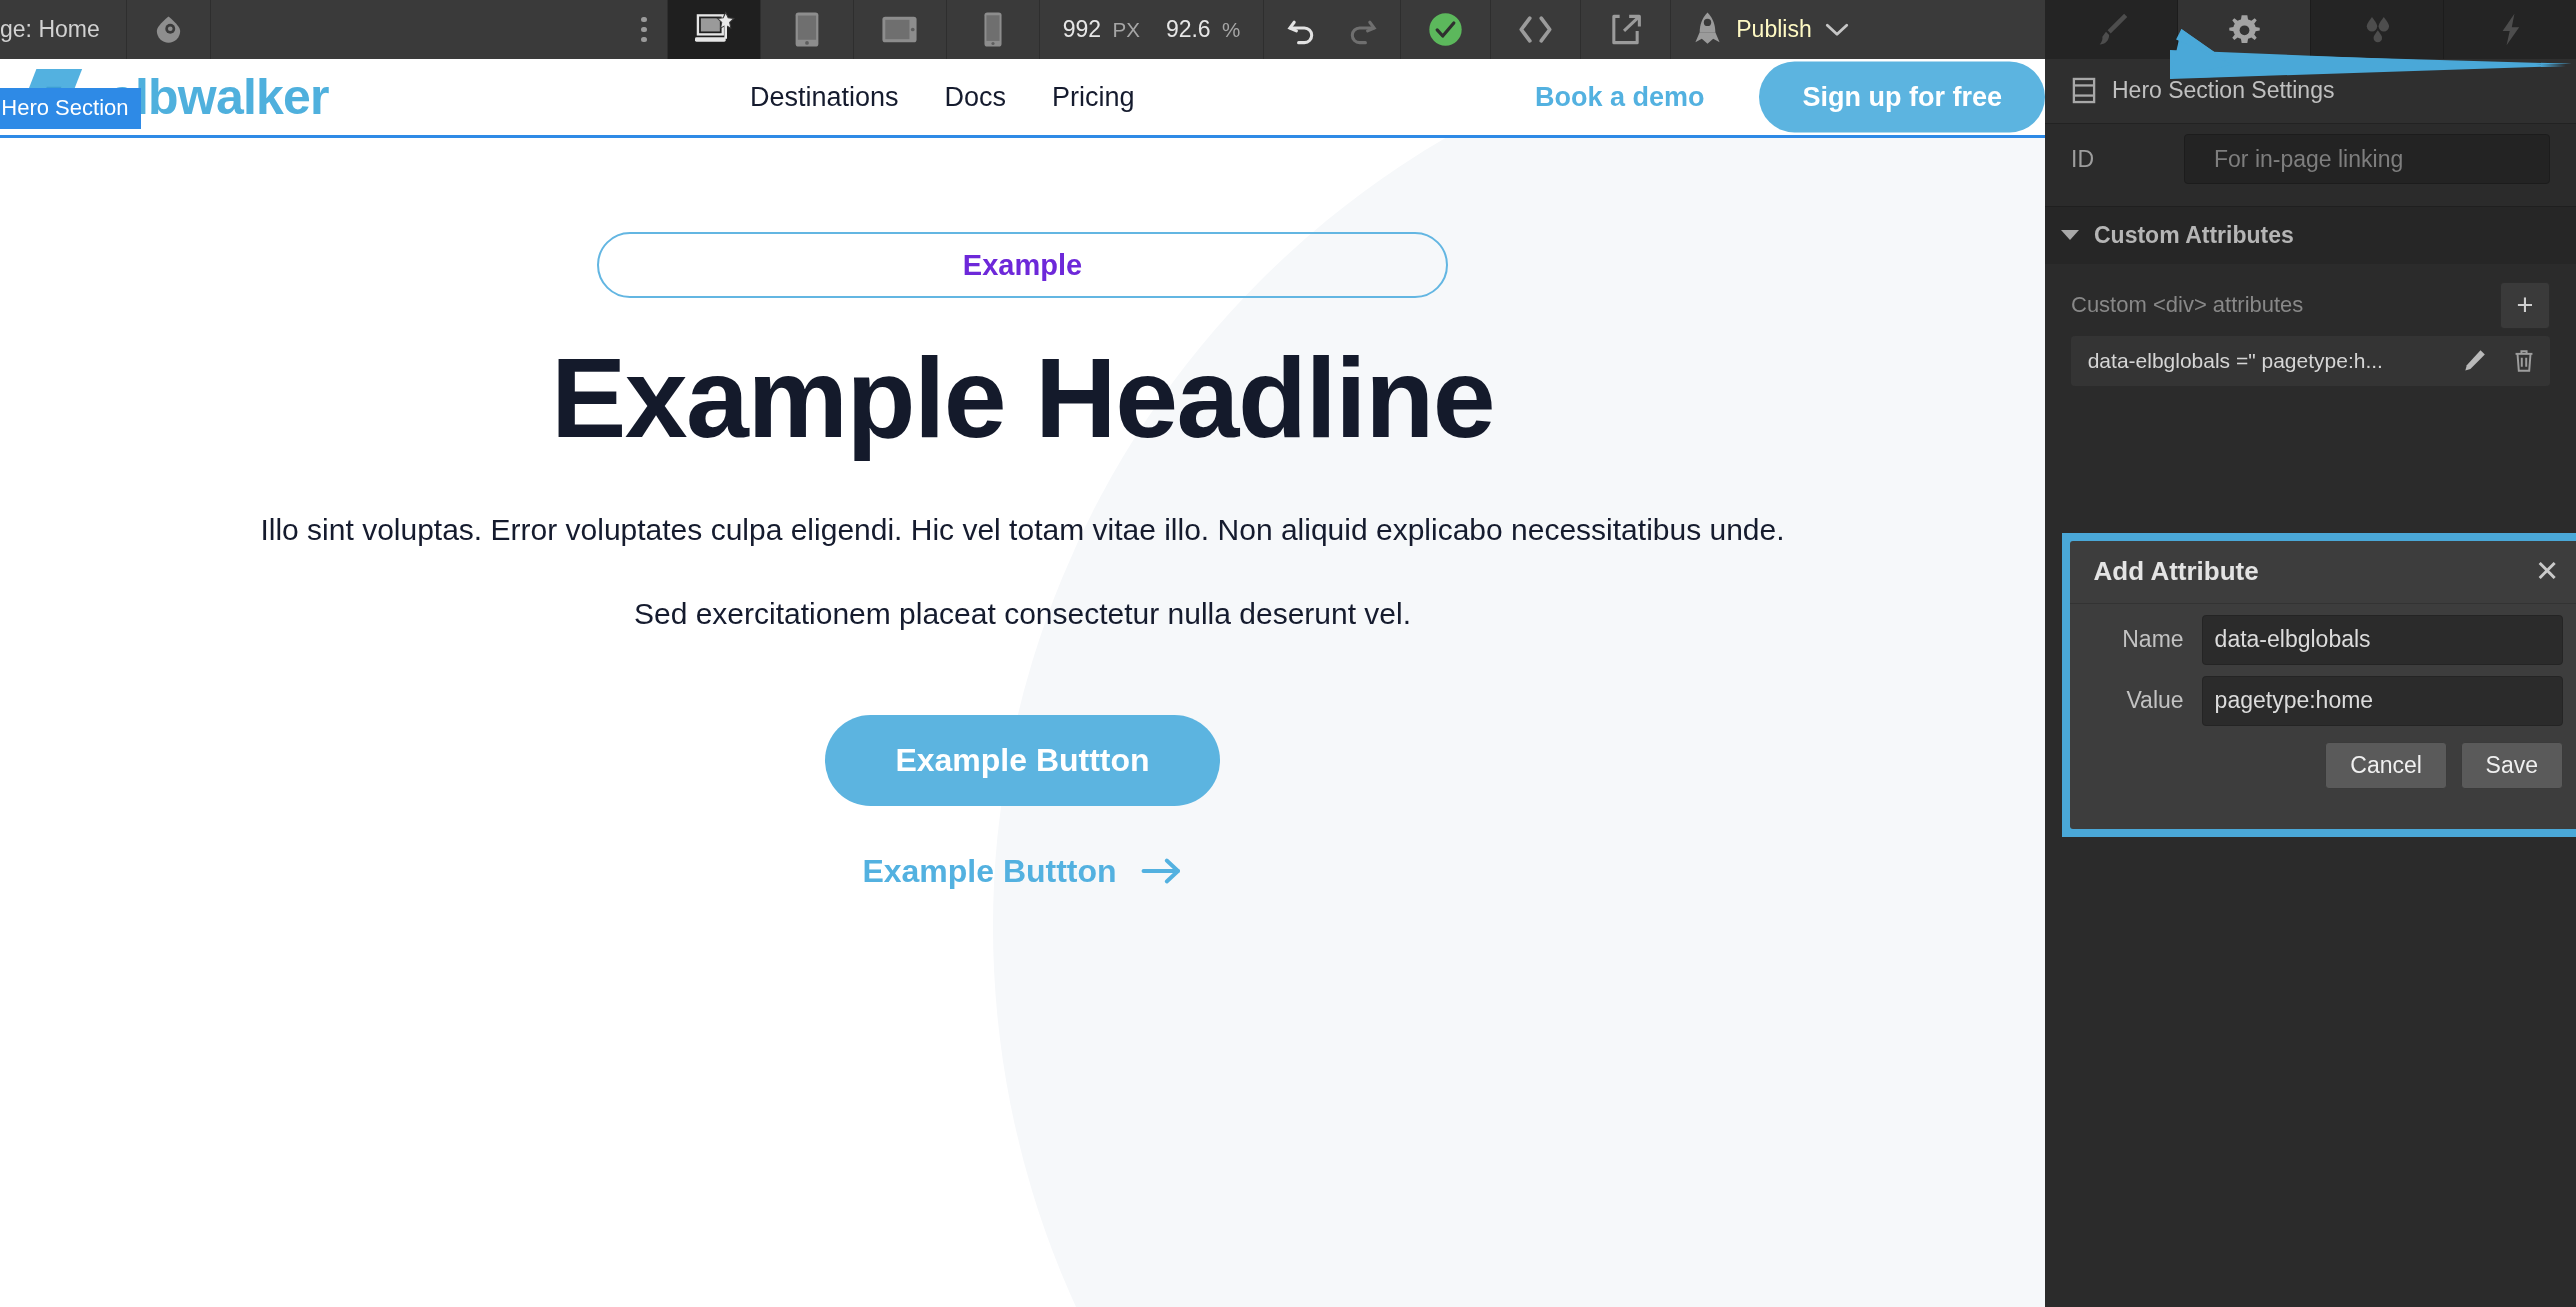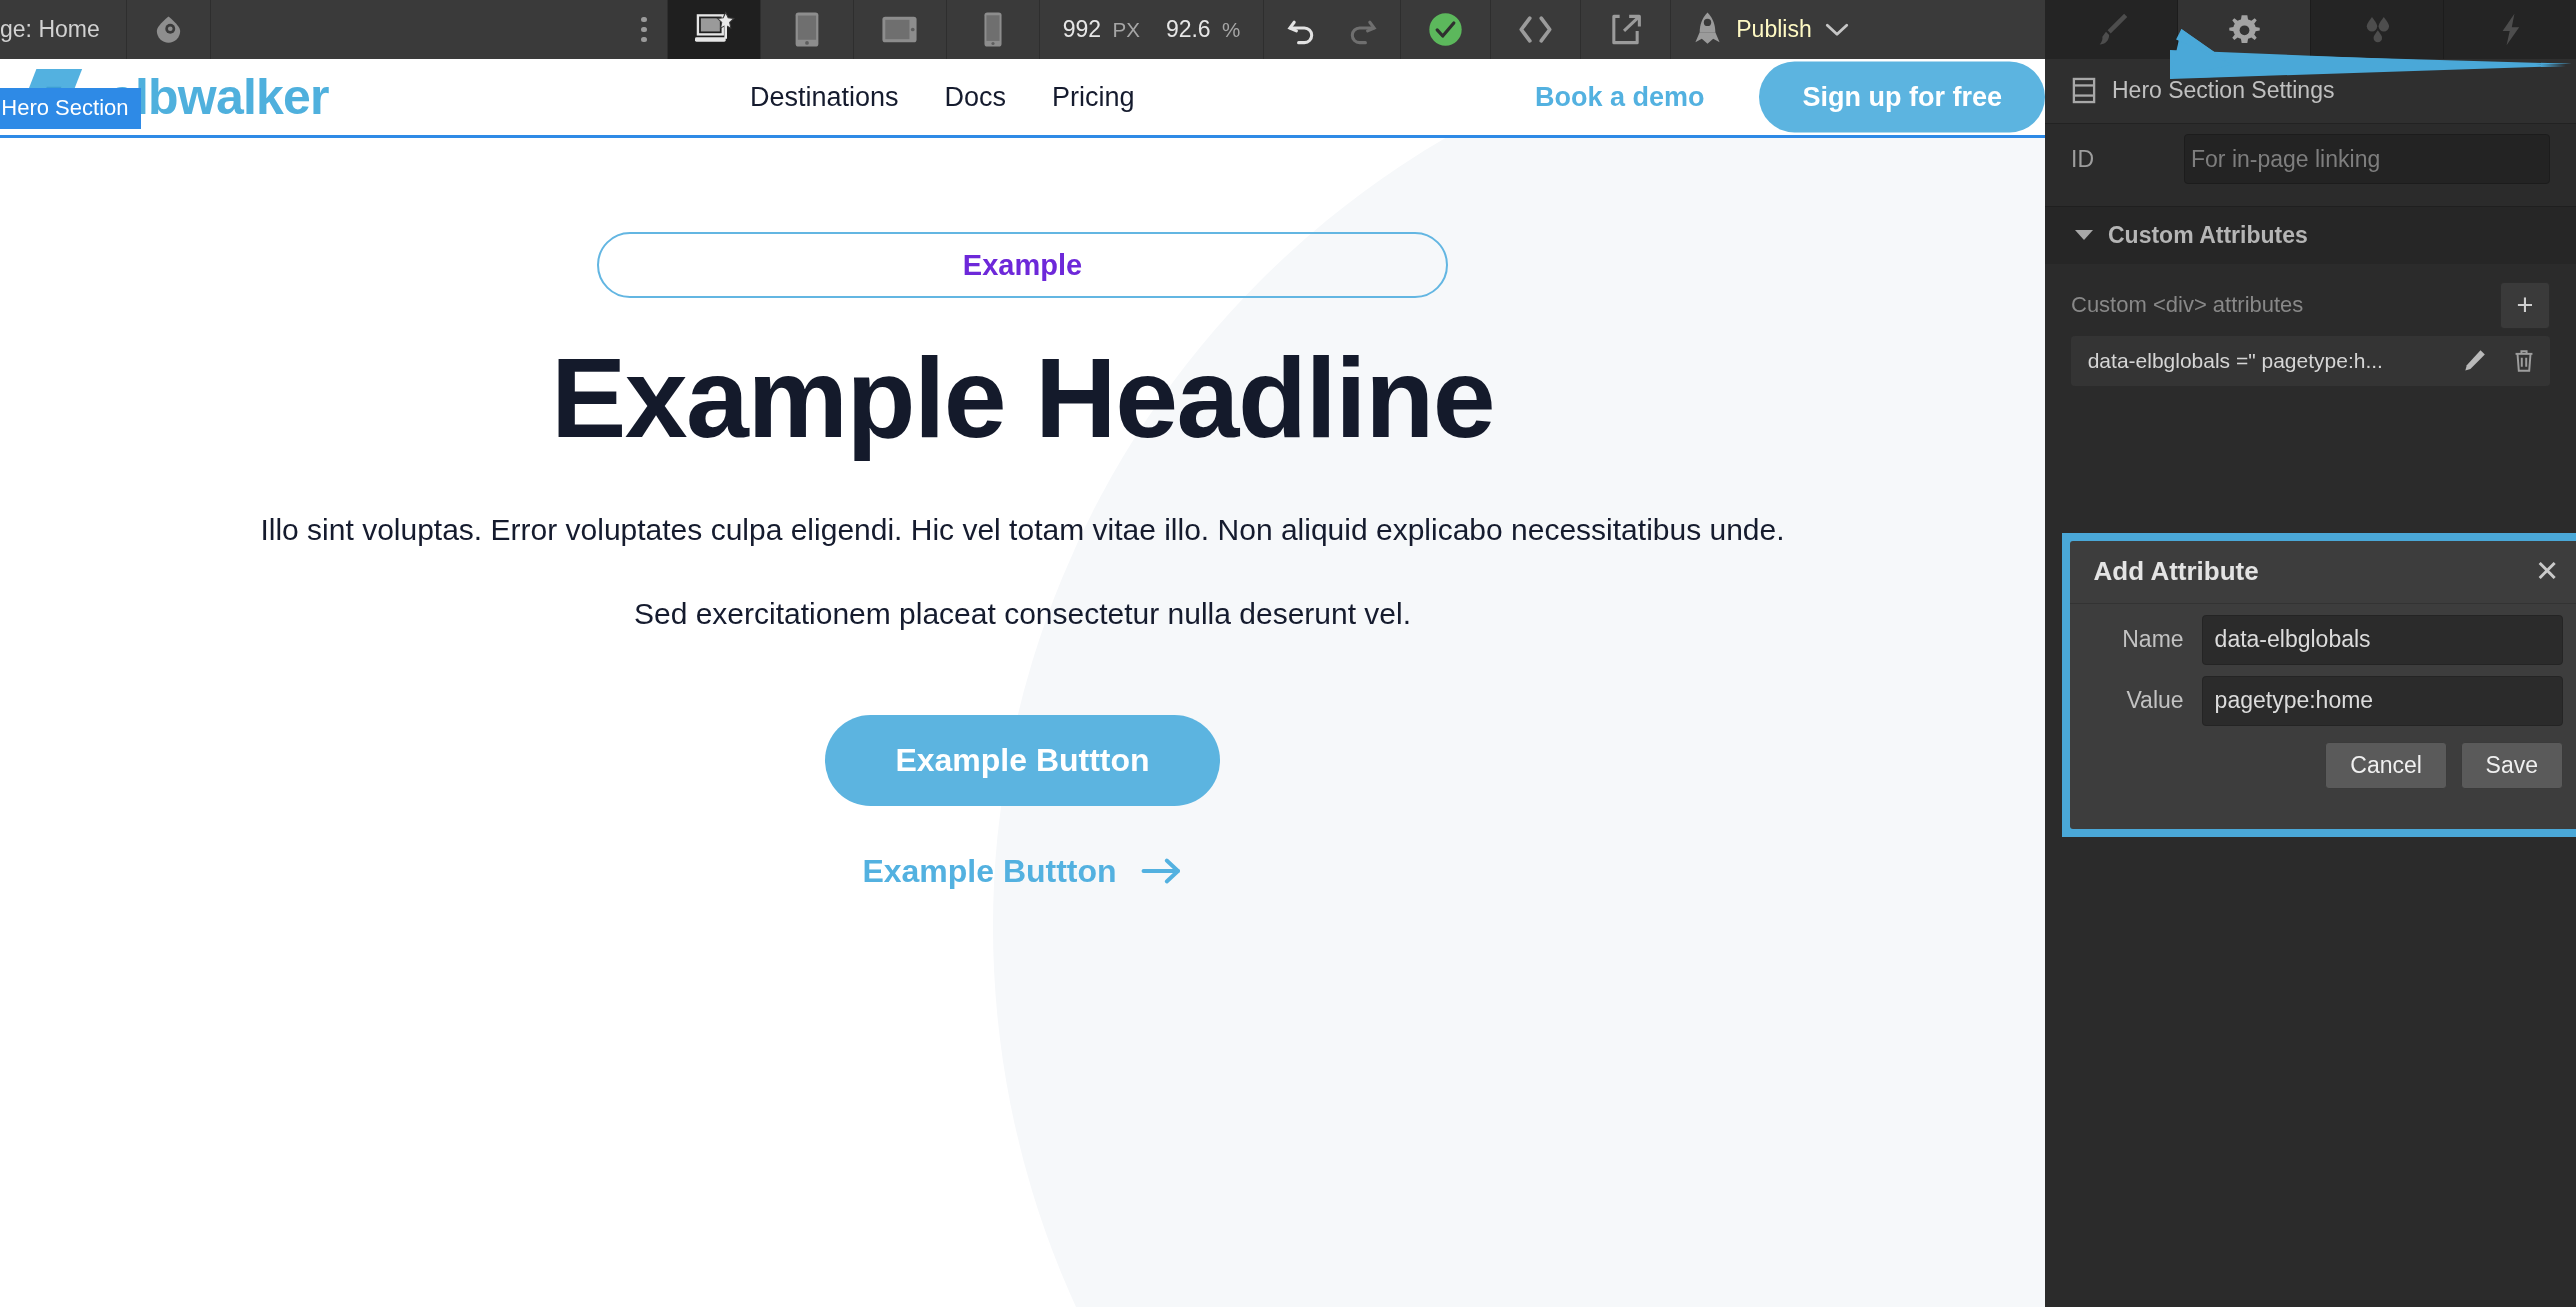--- a/index.html
+++ b/index.html
@@ -171,37 +171,37 @@
   .rp-row {
     display: flex; align-items: center;
     padding: 10.7px 26px 10.7px 26px;
     gap: 23px;
   }
   .rp-row .rlabel { width: 90px; font-size: 23px; color: #9d9d9d; flex: 0 0 auto;}
   .rp-input {
     flex: 1; height: 50px; background: #232323;
     border: 0.8px solid #1c1c1c; border-radius: 3.8px;
     color: #8e8e8e; font-size: 23px;
-    padding: 0 6px; font-family: inherit;
+    padding: 0 29px; font-family: inherit;
   }
   .rp-input::placeholder { color: #7e7e7e; }
   .rp-select {
     flex: 1; height: 50px; background: #333333;
     border: 0.8px solid #2a2a2a; border-radius: 3.8px;
     color: #9d9d9d; font-size: 23px;
     padding: 0 16.7px; display: flex; align-items: center;
     justify-content: space-between; cursor: pointer;
   }
   .caret-dn {
     width: 0; height: 0; border-left: 10px solid transparent;
     border-right: 10px solid transparent; border-top: 10.7px solid #9d9d9d;
   }
   .rp-sect {
     display: flex; align-items: center; gap: 15px;
-    background: #262626; padding: 15px 30px;
+    background: #262626; padding: 15px 16px;
     margin-top: 10.7px;
     font-size: 23px; font-weight: 700; color: #b5b5b5;
     border-top: 1.5px solid #1f1f1f;
     cursor: pointer;
   }
   .tri-dn {
     width: 0; height: 0; border-left: 9px solid transparent;
     border-right: 9px solid transparent; border-top: 10px solid #a8a8a8;
   }
   .rp-attrhdr {

